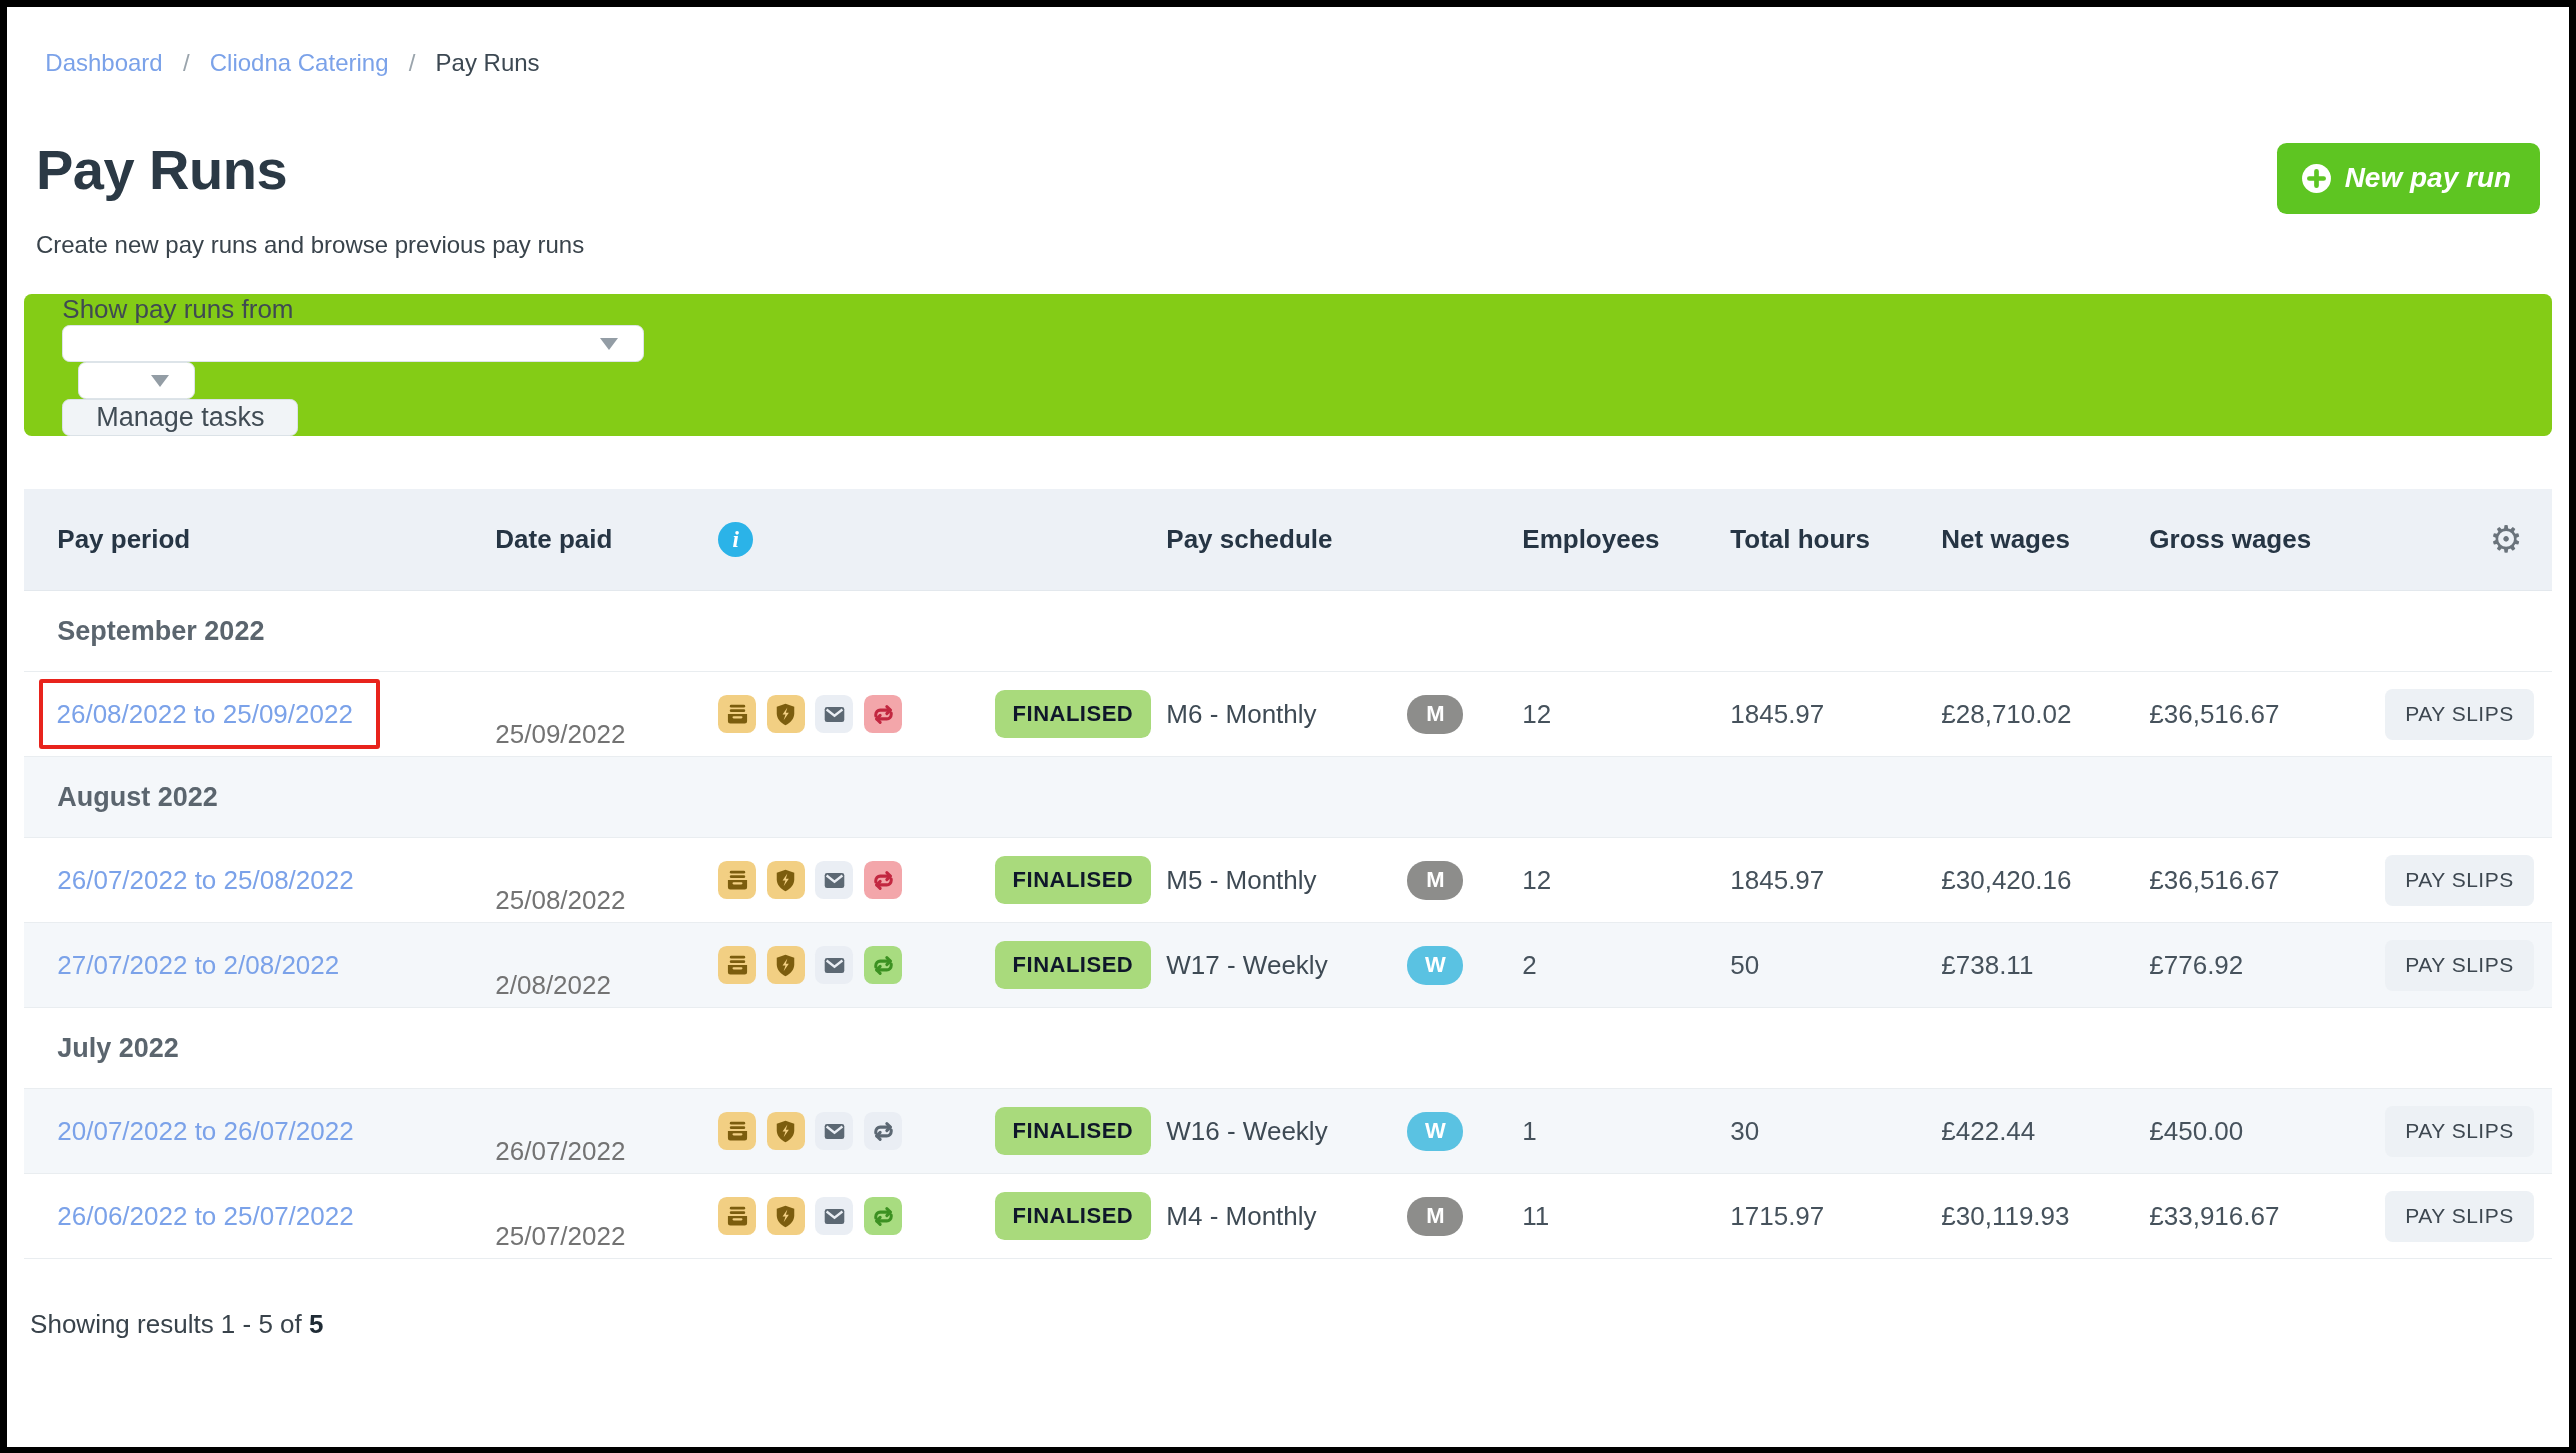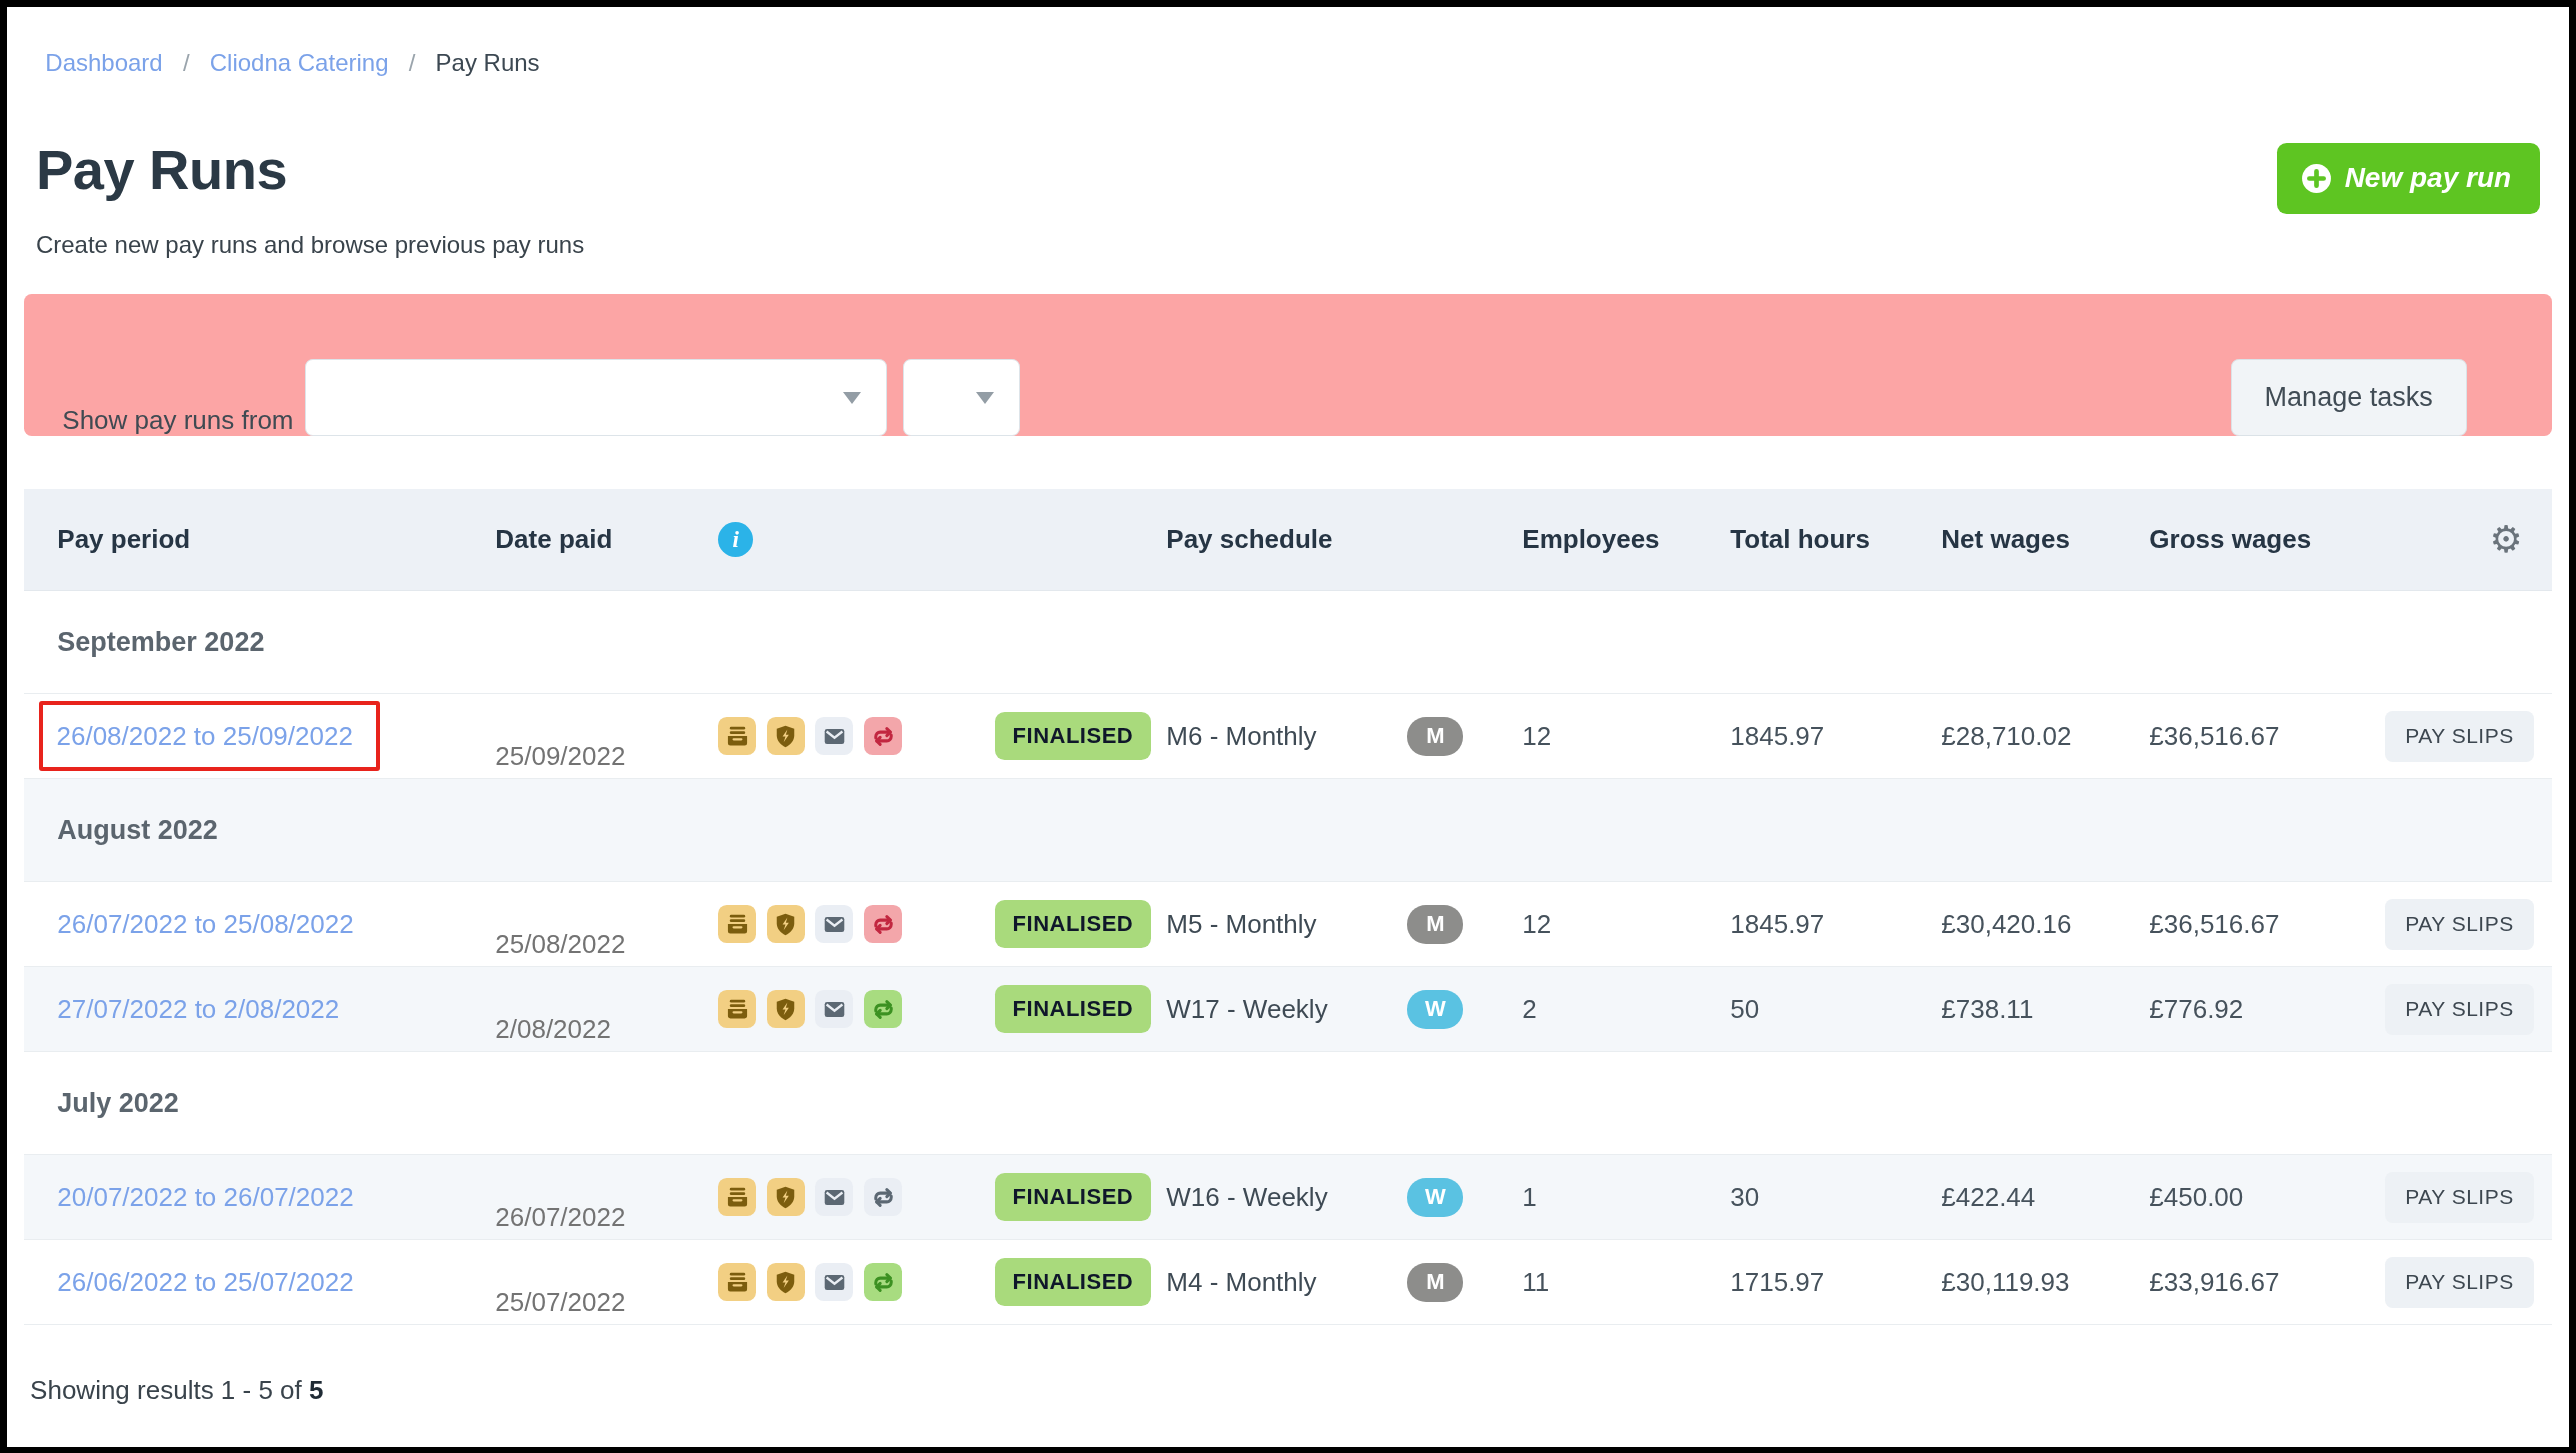--- a/index.html
+++ b/index.html
@@ -29,22 +29,22 @@
     margin:5.8px 11.6px 0 0;
     background:#5ec522; color:#fff; border:none; border-radius:9.6px;
     font-size:28px; font-weight:700; font-family:inherit;
     padding:19px 29px 19px 23px;
     display:flex; align-items:center; gap:11.6px; cursor:pointer;font-style:italic;
   }
   .btn-new svg { width:33px; height:33px; display:block; }
 
   
   .filter-panel {
-    margin-top:35px; height:142px; background:#fca5a5; border-radius:7.7px;
-    display:flex; align-items:flex-end; padding:0 85px 0 38px;
+    margin-top:35px; height:142px; background:#84cc16; border-radius:7.7px;
+    display:flex; align-items:flex-start; padding:0 85px 0 38px;flex-direction:column;
   }
   .filter-label { font-size:26px; color:#3f4a52; margin-right:11.6px; }
   .select {
     background:#fff; border:1.9px solid #dde4e9; border-radius:7.7px; height:77px;
     display:flex; align-items:center; justify-content:flex-end; cursor:pointer;
   }
   .select-lg { width:582px; margin-left:0; }
   .select-sm { width:117px; margin-left:15.4px; }
   .caret { width:0; height:0; border-left:9.6px solid transparent; border-right:9.6px solid transparent;
     border-top:12.5px solid #939da5; margin-right:25px; }
@@ -58,21 +58,21 @@
   
   .table { margin-top:53px; font-size:26px; }
   .trow {
     display:grid;
     grid-template-columns:438px 223px 277px 171px 241px 115px 208px 211px 208px 236px 1fr;
     align-items:center;
     padding:0 29px 0 33px;
     border-bottom:1px solid #e9edf0;
   }
   .thead { background:#edf1f6; height:102px; font-weight:700; color:#263544; border-bottom:1px solid #e3e8ed; }
-  .group-row { height:103px; display:flex; align-items:center; padding-left:33px;
+  .group-row { height:81px; display:flex; align-items:center; padding-left:33px;
     font-size:27px; font-weight:700; color:#5b656e; border-bottom:1px solid #e9edf0; }
   .data-row { height:85px; background:#fff; }
   .shaded { background:#f4f7fa; }
   .cell-right { justify-self:end; }
 
   .period-link { color:#7ba2e9; text-decoration:none; cursor:pointer; }
   .red-box { display:inline-block; border:4.8px solid #e8231c; border-radius:2.9px;
     padding:15.4px 23px 15.4px 13.5px; margin-left:-18.3px; }
   .date-paid { color:#737373;margin-top:41px; }
   .num { color:#46525c; }

